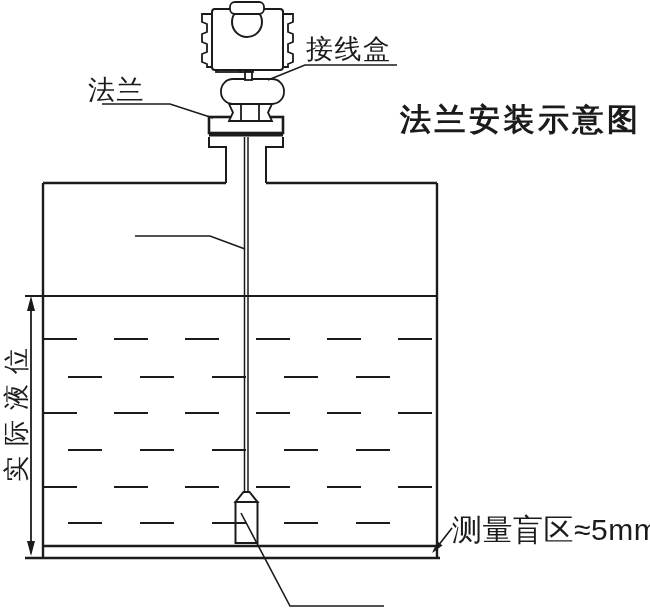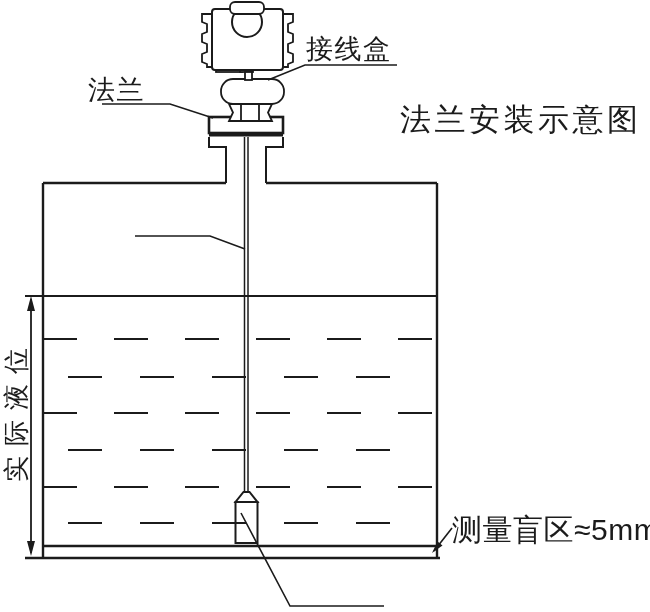--- a/index.html
+++ b/index.html
@@ -8,21 +8,21 @@
     font-family:"Liberation Sans","DejaVu Sans",sans-serif;
     color:#1b1b1b;overflow:hidden;
   }
   #drawing{position:absolute;left:0;top:0;}
   .lbl{
     position:absolute;line-height:1;white-space:nowrap;
     color:#1b1b1b;font-weight:500;letter-spacing:1.5px;
   }
   .lbl-junction{left:306px;top:36px;font-size:27px;}
   .lbl-flange{left:88px;top:77px;font-size:27px;}
-  .lbl-title{left:400px;top:104px;font-size:31px;font-weight:400;letter-spacing:3.5px;}
+  .lbl-title{left:400px;top:104px;font-size:31px;font-weight:700;letter-spacing:3.5px;}
   .lbl-cable{left:98px;top:206px;font-size:27px;}
   .lbl-level{
     left:16px;top:410px;font-size:26px;letter-spacing:10px;
     transform:translate(-50%,-50%) rotate(-90deg);
   }
   .lbl-blind{left:452px;top:515px;font-size:30px;letter-spacing:0.5px;}
   .lbl-probe{left:294px;top:575px;font-size:27px;}
 </style>
 </head>
 <body>

